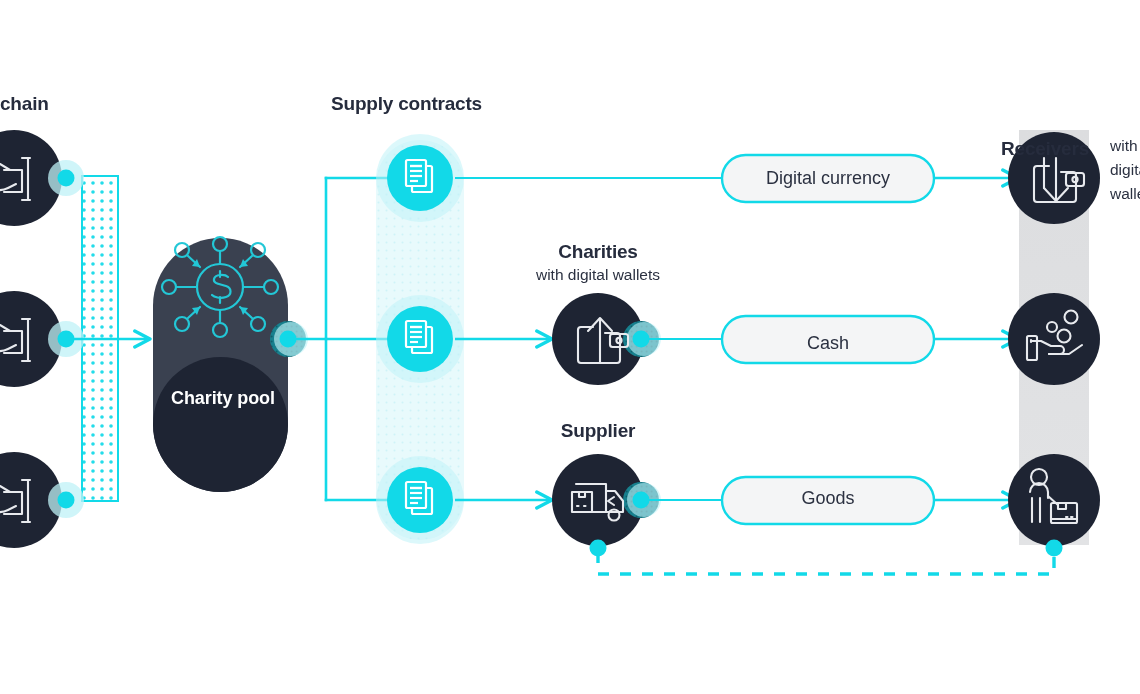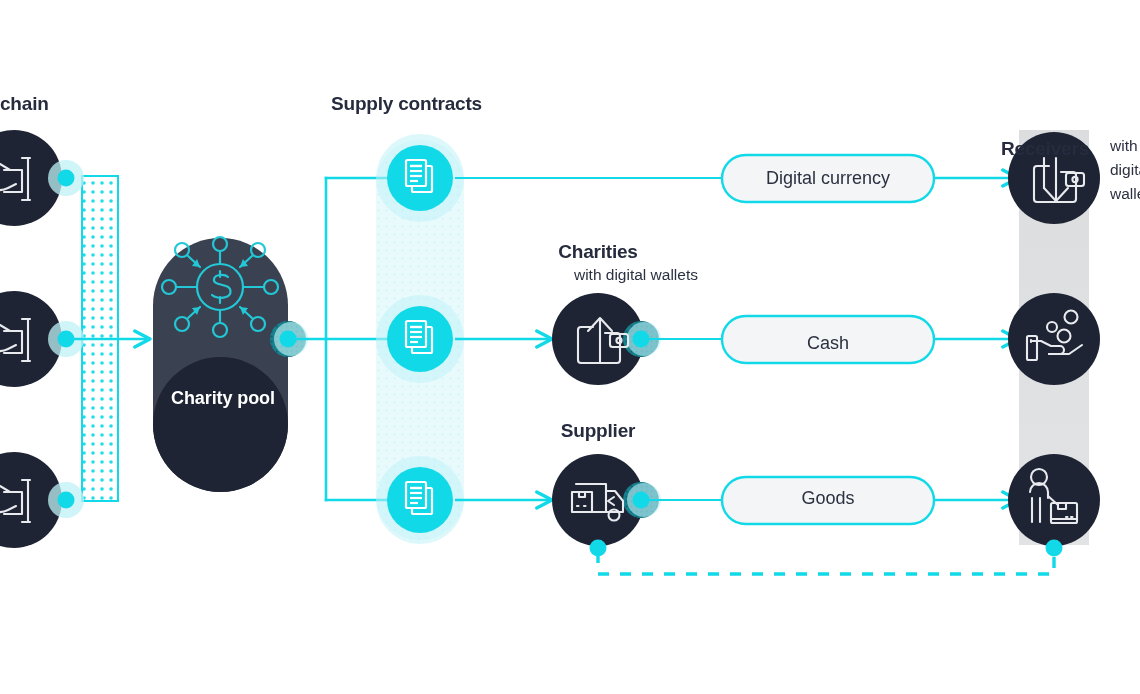--- a/index.html
+++ b/index.html
@@ -12,21 +12,21 @@
   svg#diagram{position:absolute;left:0;top:0;width:1140px;height:694px;display:block;}
 
   .col-head{
     position:absolute;font-weight:bold;font-size:19px;color:#262c3d;
     letter-spacing:-0.2px;white-space:nowrap;
   }
   .node-title{
     position:absolute;text-align:center;white-space:nowrap;color:#262c3d;
   }
   .node-title .t1{font-weight:bold;font-size:19px;letter-spacing:-0.2px;display:block;line-height:24px;}
-  .node-title .t2{font-weight:normal;font-size:15.5px;display:block;line-height:21px;color:#2b3141;text-align:right;}
+  .node-title .t2{font-weight:normal;font-size:15.5px;display:block;line-height:21px;color:#2b3141;}
 
   .pill-label{
     position:absolute;display:flex;align-items:center;justify-content:center;
     font-size:18px;color:#2b3141;white-space:nowrap;
   }
   .pool-label{
     position:absolute;text-align:center;color:#ffffff;font-weight:bold;
     font-size:18px;line-height:25px;white-space:nowrap;letter-spacing:-0.1px;
   }
   .side-note{

